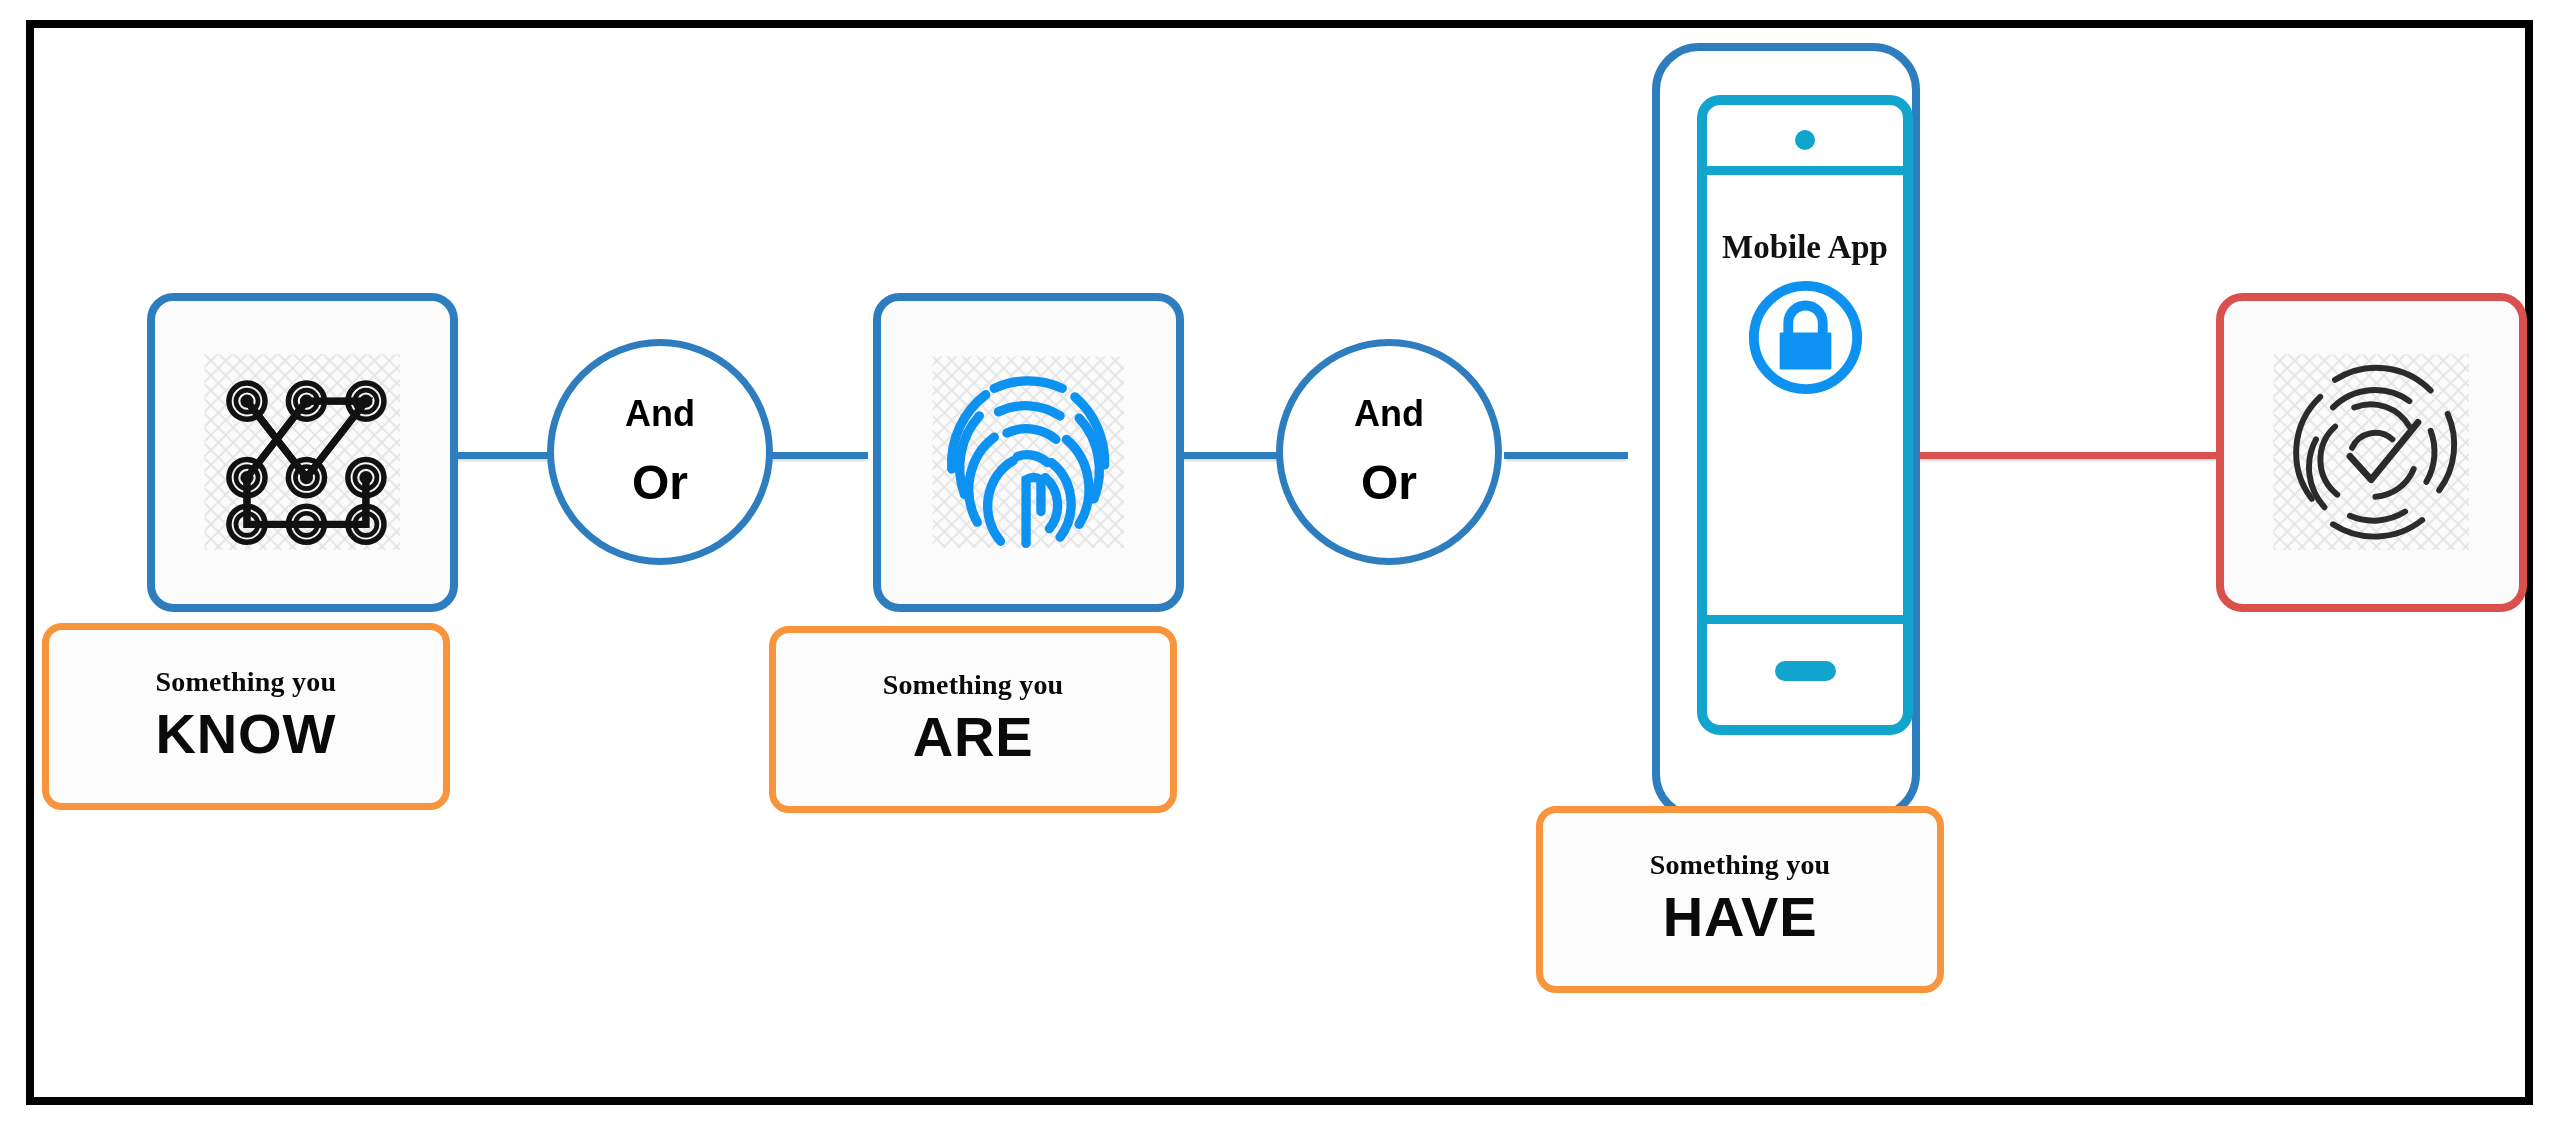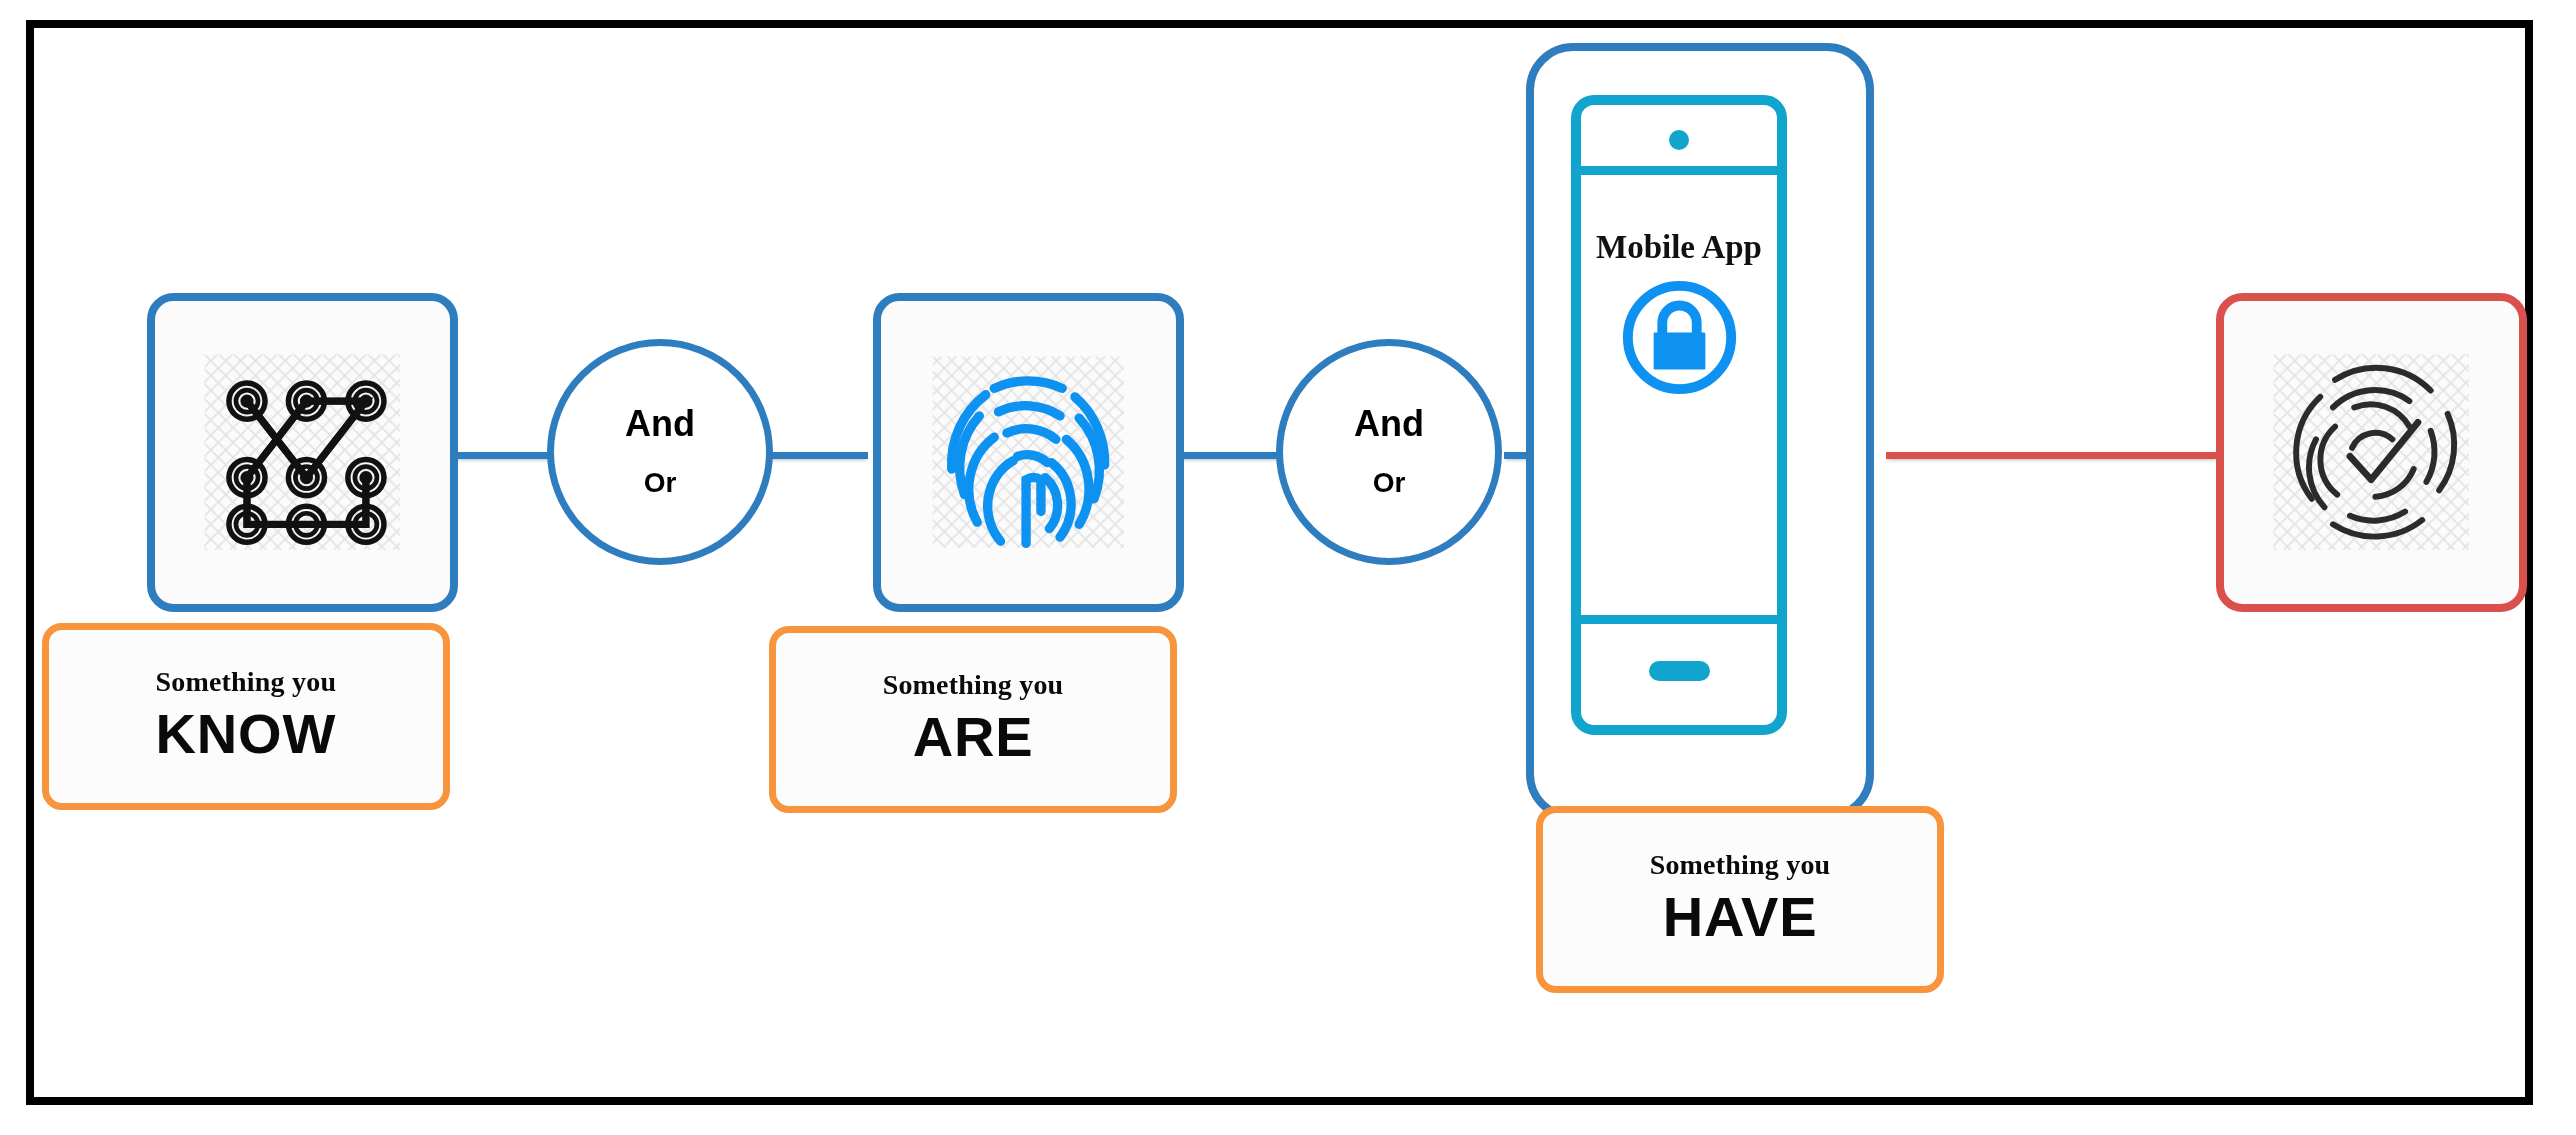--- a/index.html
+++ b/index.html
@@ -68,21 +68,21 @@
     display: flex;
     flex-direction: column;
     align-items: center;
     justify-content: center;
     font-family: "Liberation Sans", sans-serif;
     font-weight: bold;
     color: #000000;
     line-height: 1.0;
   }
   .andor .ln1 { font-size: 36px; margin-bottom: 26.5px; }
-  .andor .ln2 { font-size: 28px; }
+  .andor .ln2 { font-size: 48px; }
 
   
   .caption-box {
     position: absolute;
     box-sizing: border-box;
     border-radius: 20px;
     border: 7px solid #F7943C;
     background: #FCFCFC;
     display: flex;
     flex-direction: column;
@@ -282,21 +282,21 @@
           </g>
         </svg>
       </span>
     </div>
 
     <div class="andor" style="left:1242px; top:311px; width:226px; height:226px;">
       <span class="ln1">And</span>
       <span class="ln2">Or</span>
     </div>
 
-    <div class="phone-outer" style="left:1492px; top:15.6px; width:348px; height:778px;">
+    <div class="phone-outer" style="left:1618px; top:15.6px; width:268px; height:778px;">
 
       <div class="phone-body" style="left:37px; top:44px; width:216px; height:640px;">
 
         <div class="phone-earpiece" style="left:88px; top:25px;"></div>
 
         <div class="phone-div-top" style="left:0px; top:61px; width:196px;"></div>
 
         <div class="phone-label" style="left:0px; top:124px; width:196px;">Mobile App</div>
 
         <div class="phone-lock" style="left:37px; top:171px; width:123px; height:123px;">

